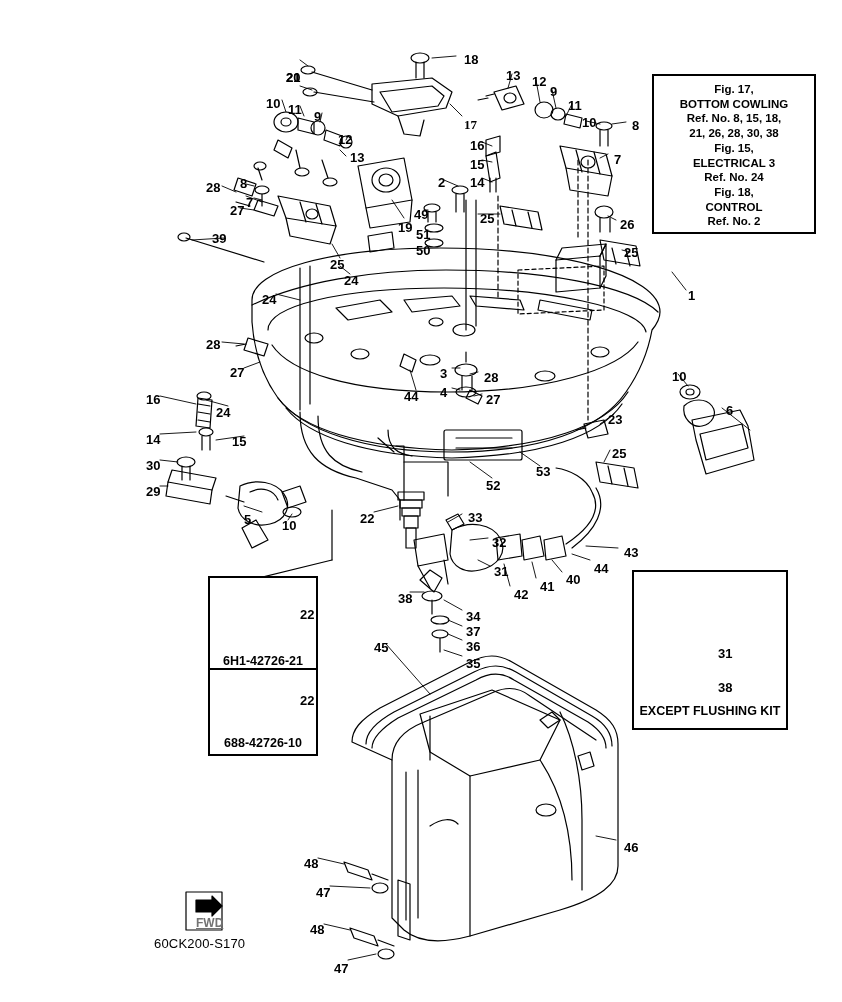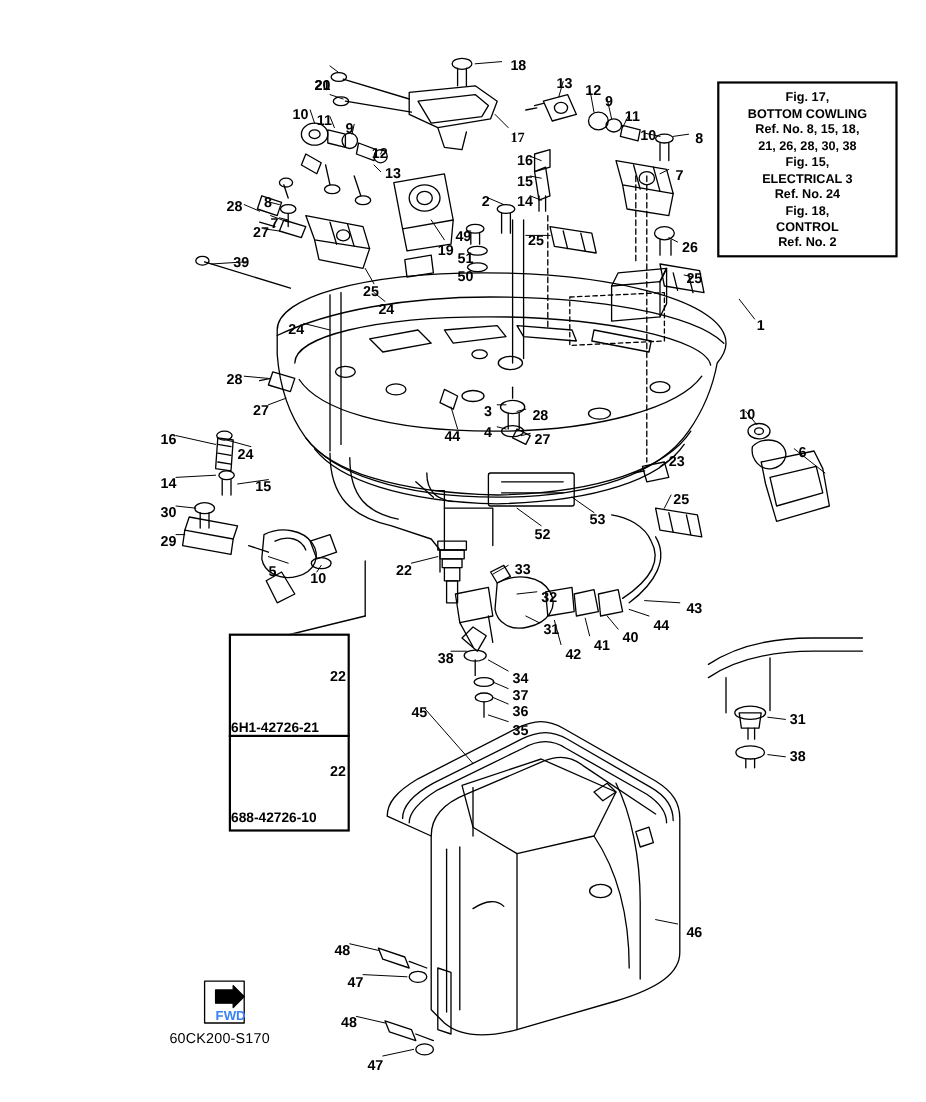--- a/index.html
+++ b/index.html
@@ -49,20 +49,21 @@
   .subbox {
     position: absolute;
     border: 2px solid #000;
     background: #fff;
     box-sizing: border-box;
   }
   .subbox .cap {
     position: absolute;
     left: 0;
     width: 100%;
+    text-align: center;
     font-size: 12.5px;
     font-weight: bold;
   }
   .divider {
     position: absolute;
     border-top: 2px solid #000;
   }
   .partcode {
     position: absolute;
     font-size: 13px;
@@ -418,26 +419,29 @@
   </div>
 
   <div class="subbox" style="left:208px; top:576px; width:110px; height:180px;">
     <span class="cap" style="top:76px;">6H1-42726-21</span>
     <span class="cap" style="top:158px;">688-42726-10</span>
   </div>
   <div class="divider" style="left:208px; top:668px; width:110px;"></div>
   <div class="callout" style="left:300px; top:608px;">22</div>
   <div class="callout" style="left:300px; top:694px;">22</div>
 
+  <div class="subbox" style="left:632px; top:570px; width:156px; height:160px;">
+    <span class="cap" style="top:132px;">EXCEPT FLUSHING KIT</span>
+  </div>
   <div class="callout" style="left:718px; top:647px;">31</div>
   <div class="callout" style="left:718px; top:681px;">38</div>
 
   <div class="partcode" style="left:154px; top:936px;">60CK200-S170</div>
 
-  <div class="fwd-label" style="left:196px; top:916px; color:#3b82f6;">FWD</div>
+  <div class="fwd-label" style="left:196px; top:916px; color:#737373;text-decoration:underline;">FWD</div>
 
   <div id="callout-layer">
       <div class="callout" style="left: 286px; top: 71px;">21</div>
       <div class="callout" style="left: 464px; top: 53px;">18</div>
       <div class="callout" style="left: 506px; top: 69px;">13</div>
       <div class="callout" style="left: 532px; top: 75px;">12</div>
       <div class="callout" style="left: 550px; top: 85px;">9</div>
       <div class="callout" style="left: 286px; top: 71px;">20</div>
       <div class="callout" style="left: 568px; top: 99px;">11</div>
       <div class="callout" style="left: 582px; top: 116px;">10</div>

